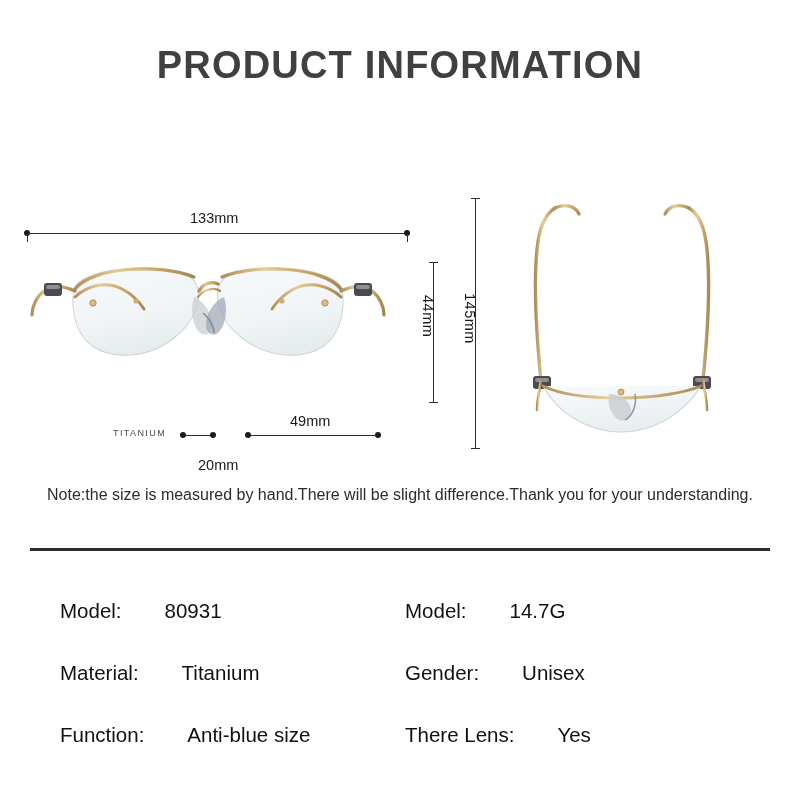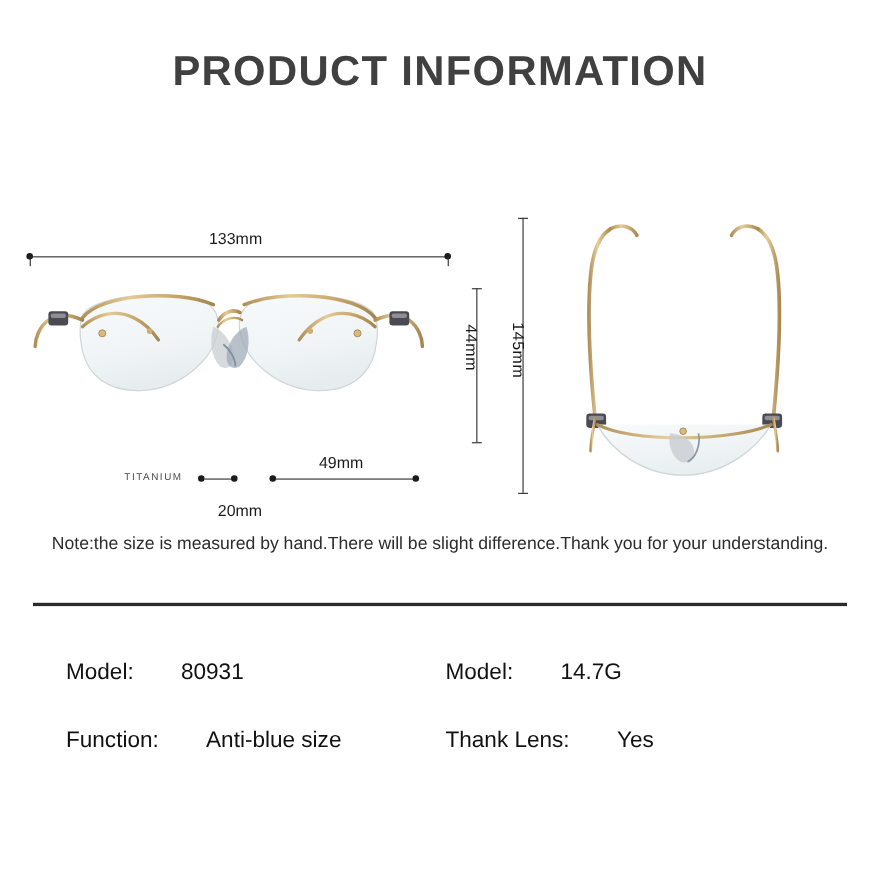--- a/index.html
+++ b/index.html
@@ -296,25 +296,35 @@
     <div class="spec-cell left">
       <span class="label">Model:</span>
       <span class="value">80931</span>
     </div>
     <div class="spec-cell">
       <span class="label">Model:</span>
       <span class="value">14.7G</span>
     </div>
   </div>
 
+  <div class="spec-row">
+    <div class="spec-cell left">
+      <span class="label">Material:</span>
+      <span class="value">Titanium</span>
+    </div>
+    <div class="spec-cell">
+      <span class="label">Gender:</span>
+      <span class="value">Unisex</span>
+    </div>
+  </div>
 
   <div class="spec-row">
     <div class="spec-cell left">
       <span class="label">Function:</span>
       <span class="value">Anti-blue size</span>
     </div>
     <div class="spec-cell">
-      <span class="label">Thank Lens:</span>
+      <span class="label">There Lens:</span>
       <span class="value">Yes</span>
     </div>
   </div>
 
 </div>
 
 </body></html>

